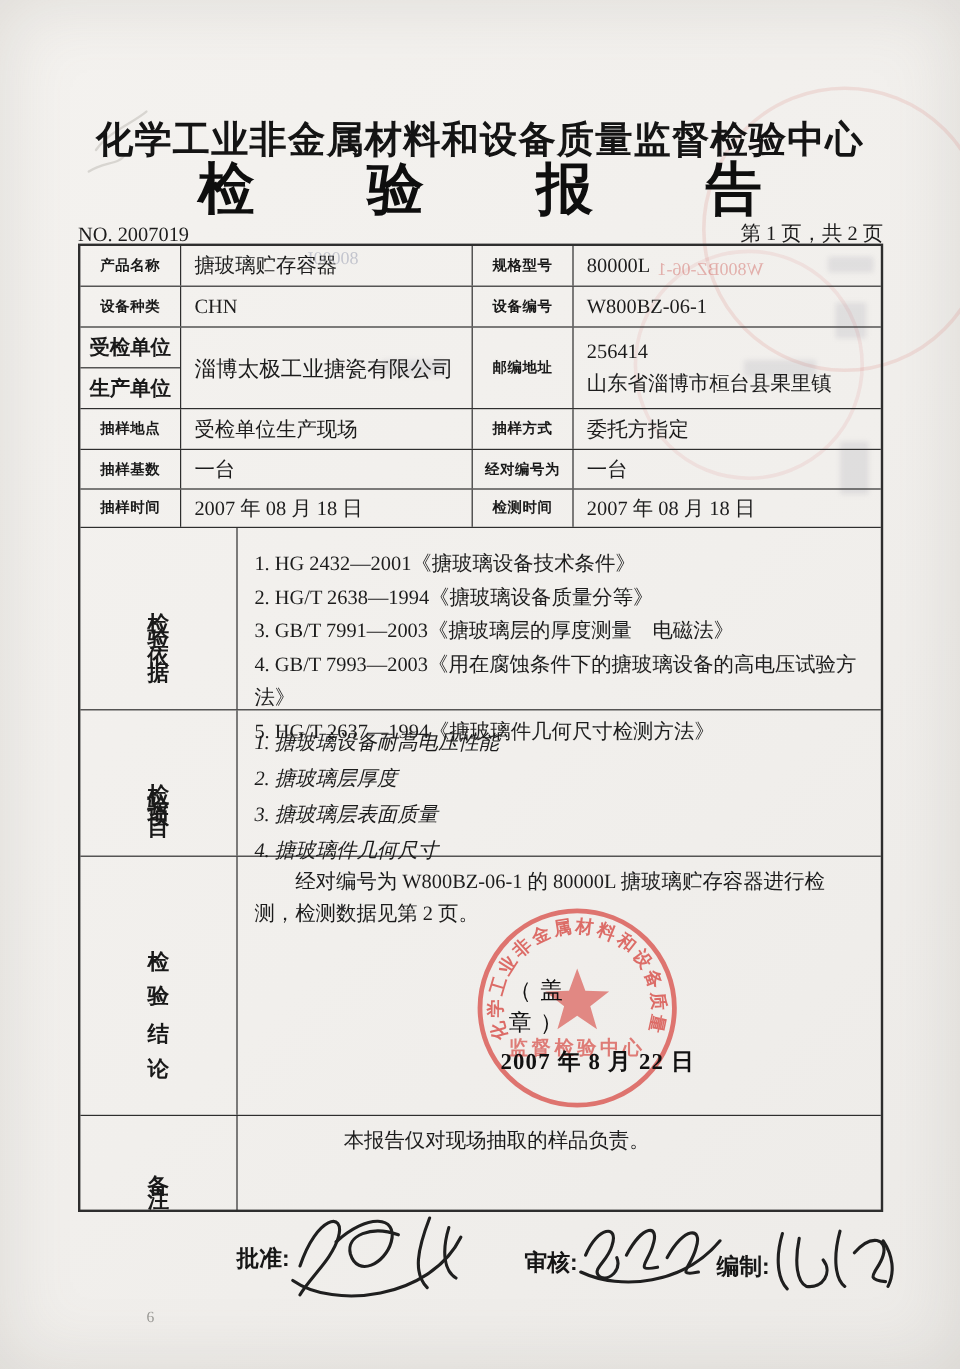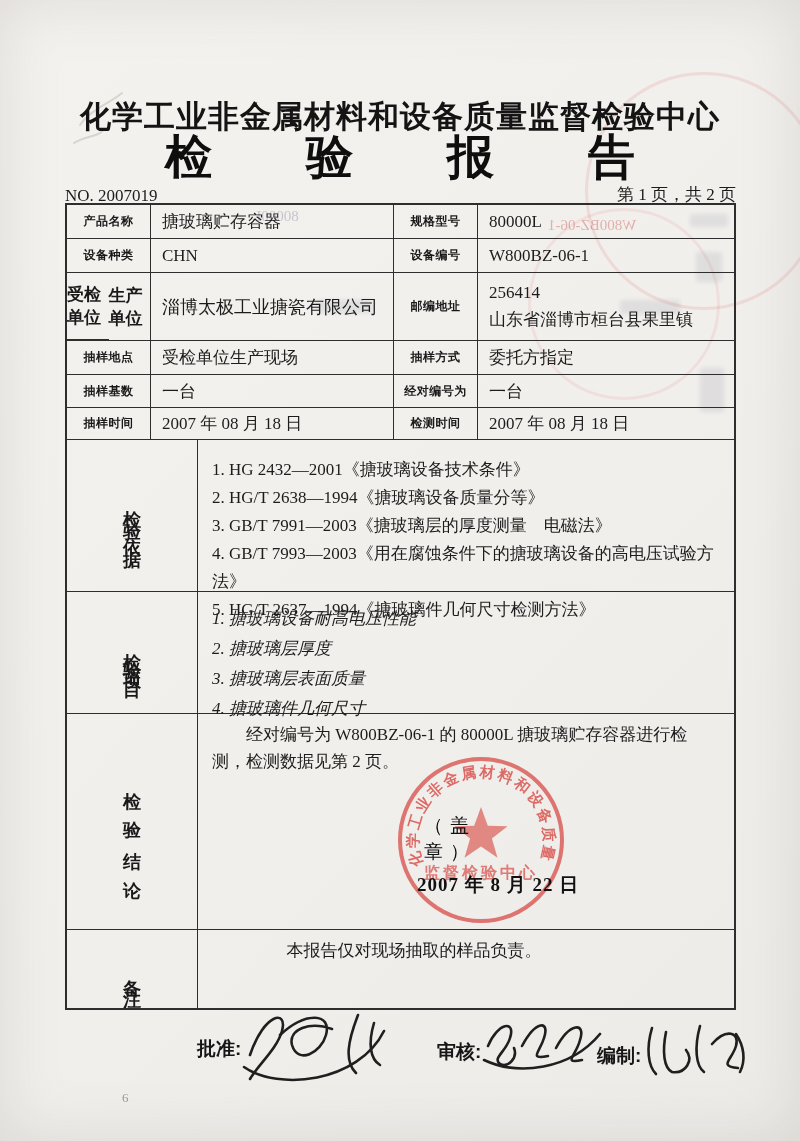--- a/index.html
+++ b/index.html
@@ -42,21 +42,21 @@
   .cell:last-child{border-right:none;}
   .lab{
     width:84px;justify-content:center;
     font-family:"Liberation Sans","DejaVu Sans",sans-serif;
     font-weight:600;font-size:12px;letter-spacing:.5px;color:#191919;
     flex-shrink:0;
   }
   .val{width:243px;padding-left:11px;font-size:17px;flex-shrink:0;}
   .val2{flex:1;padding-left:11px;font-size:17px;}
   .pre{white-space:pre-line;line-height:1.55;align-items:center;}
-  .split-lab{width:84px;flex-shrink:0;display:flex;flex-direction:row;border-right:1.5px solid #2e2e2e;box-sizing:border-box;}
+  .split-lab{width:84px;flex-shrink:0;display:flex;flex-direction:column;border-right:1.5px solid #2e2e2e;box-sizing:border-box;}
   .split-lab div{
     flex:1;display:flex;align-items:center;justify-content:center;
     font-family:"Liberation Sans","DejaVu Sans",sans-serif;font-weight:600;font-size:17px;color:#191919;
   }
   .split-lab div:first-child{border-bottom:1.5px solid #2e2e2e;}
   
   .sec-lab{
     width:131px;flex-shrink:0;justify-content:center;
     font-family:"Liberation Sans","DejaVu Sans",sans-serif;
     font-weight:600;font-size:18px;color:#191919;

